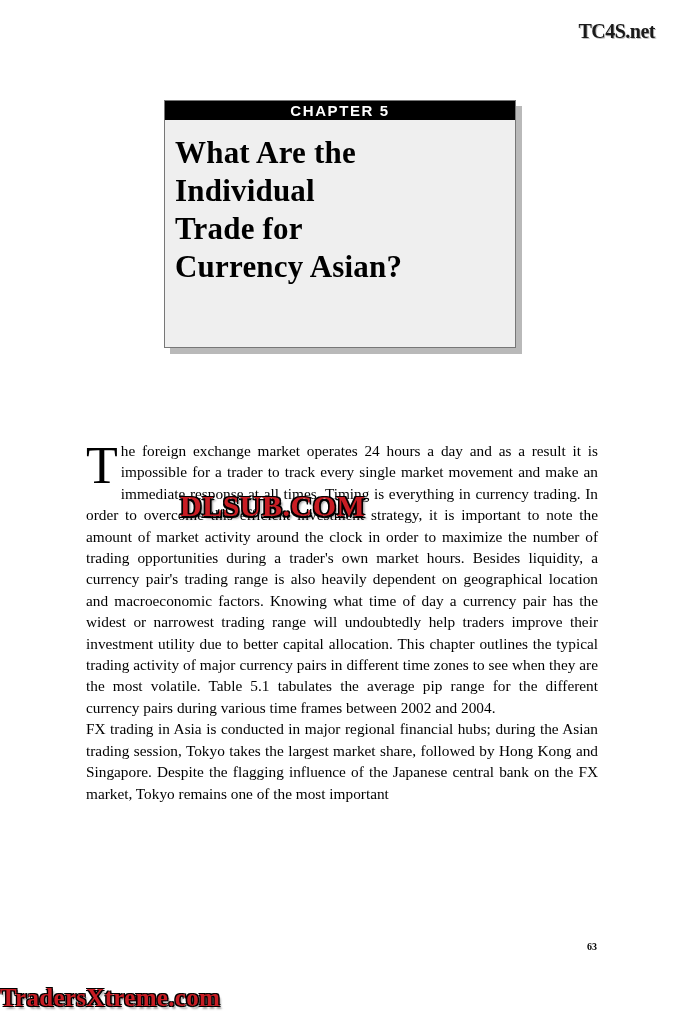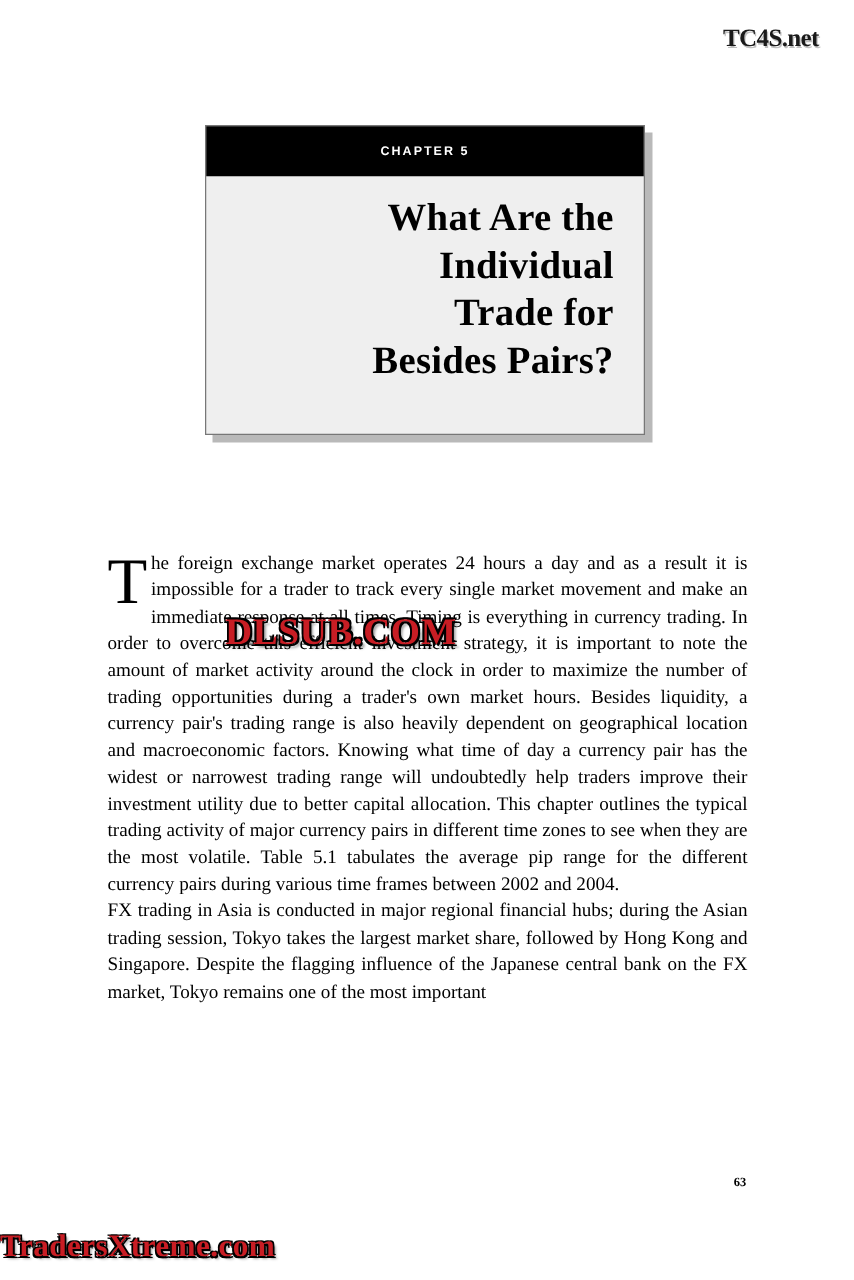--- a/index.html
+++ b/index.html
@@ -44,31 +44,31 @@
     top: 100px;
     width: 352px;
     height: 248px;
     background: #efefef;
     border: 1px solid #777777;
     box-sizing: border-box;
   }
   .chapter-bar {
     background: #000000;
     color: #ffffff;
-    height: 40px;
+    height: 19px;
     display: flex;
     align-items: center;
     justify-content: center;
     font-family: "Liberation Sans", sans-serif;
     font-weight: bold;
-    font-size: 10px;
+    font-size: 15px;
     letter-spacing: 1.6px;
   }
   .chapter-title {
-    text-align: right;
+    text-align: left;
     font-family: "Liberation Serif", serif;
     font-weight: bold;
     font-size: 31px;
     line-height: 38px;
     padding: 14px 24px 0 10px;
     letter-spacing: 0.2px;
   }
   .chapter-title .ln {
     display: block;
     white-space: nowrap;
@@ -176,21 +176,21 @@
 
 <div class="wm-top">TC4S.net</div>
 
 <div class="title-shadow"></div>
 <div class="title-box">
   <div class="chapter-bar">CHAPTER 5</div>
   <div class="chapter-title">
     <span class="ln">What Are the</span>
     <span class="ln">Individual</span>
     <span class="ln">Trade for</span>
-    <span class="ln">Besides Pairs?</span>
+    <span class="ln">Currency Asian?</span>
   </div>
 </div>
 
 <div class="content">
 
   <p class="para dropcap-para"><span class="dropcap">T</span><span>he foreign exchange market operates 24 hours a day and as a result it is impossible for a trader to track every single market movement and make an immediate response at all times. Timing is everything in currency trading. In order to overcome this efficient investment strategy, it is important to note the amount of market activity around the clock in order to maximize the number of trading opportunities during a trader's own market hours. Besides liquidity, a currency pair's trading range is also heavily dependent on geographical location and macroeconomic factors. Knowing what time of day a currency pair has the widest or narrowest trading range will undoubtedly help traders improve their investment utility due to better capital allocation. This chapter outlines the typical trading activity of major currency pairs in different time zones to see when they are the most volatile. Table 5.1 tabulates the average pip range for the different currency pairs during various time frames between 2002 and 2004.</span></p>
 
 
   <p class="para after-head">FX trading in Asia is conducted in major regional financial hubs; during the Asian trading session, Tokyo takes the largest market share, followed by Hong Kong and Singapore. Despite the flagging influence of the Japanese central bank on the FX market, Tokyo remains one of the most important</p>
 </div>

